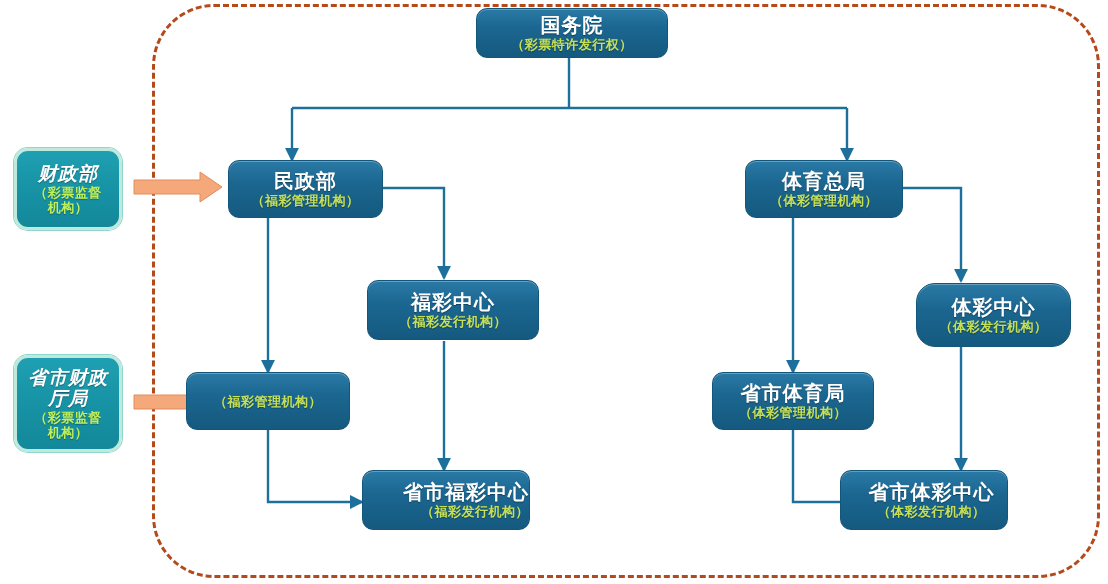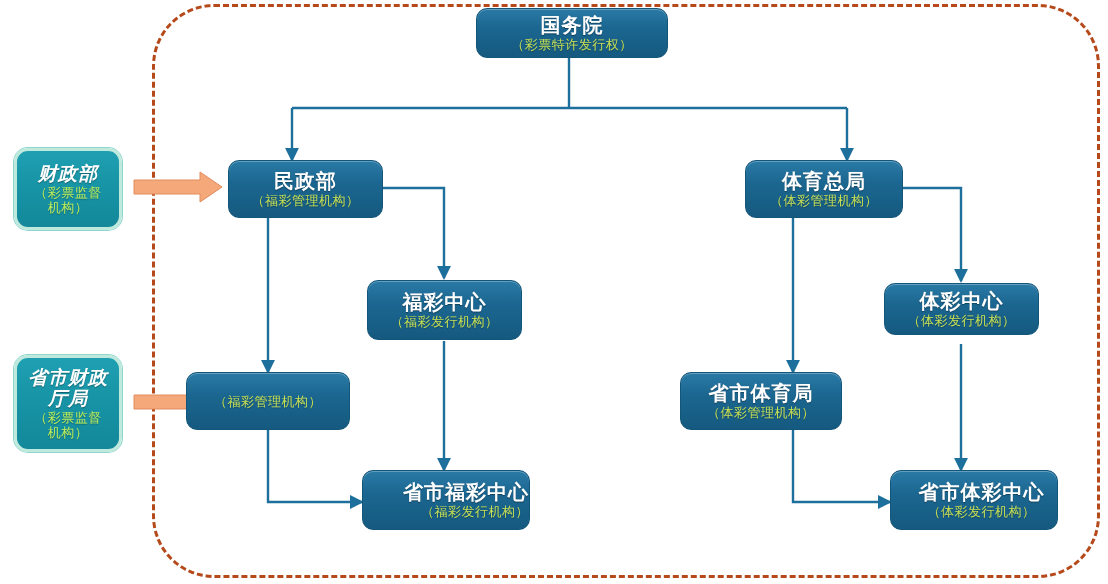--- a/index.html
+++ b/index.html
@@ -37,21 +37,21 @@
   }
   .node .t1{
     font-size:20px;
     font-weight:bold;
     letter-spacing:1px;
     text-shadow:0 1px 1px rgba(0,0,0,.35);
     white-space:nowrap;
   }
   .node .t2{
     font-size:13px;
-    font-weight:normal;
+    font-weight:bold;
     color:#c6e056;
     letter-spacing:.5px;
     margin-top:2px;
     text-shadow:0 1px 1px rgba(0,0,0,.3);
   }
   .node.blue{
     background:linear-gradient(180deg,#2a7aa6 0%,#1b6791 38%,#15597f 100%);
     border:1px solid #14557a;
     box-shadow:inset 0 1px 0 rgba(255,255,255,.28);
   }
@@ -120,45 +120,45 @@
   <div class="node blue" style="left:228px;top:160px;width:155px;height:58px;">
     <div class="t1">民政部</div>
     <div class="t2">（福彩管理机构）</div>
   </div>
 
   <div class="node blue" style="left:745px;top:160px;width:158px;height:58px;">
     <div class="t1">体育总局</div>
     <div class="t2">（体彩管理机构）</div>
   </div>
 
-  <div class="node blue" style="left:367px;top:280px;width:155px;height:60px;">
+  <div class="node blue" style="left:367px;top:280px;width:172px;height:60px;">
     <div class="t1">福彩中心</div>
     <div class="t2">（福彩发行机构）</div>
   </div>
 
-  <div class="node blue" style="left:884px;top:283px;width:155px;height:52px;">
+  <div class="node blue" style="left:916px;top:283px;width:155px;height:64px;border-radius:19px;">
     <div class="t1">体彩中心</div>
     <div class="t2">（体彩发行机构）</div>
   </div>
 
   <div class="node blue" style="left:186px;top:372px;width:164px;height:58px;">
     <div class="t2">（福彩管理机构）</div>
   </div>
 
-  <div class="node blue" style="left:680px;top:372px;width:162px;height:58px;">
+  <div class="node blue" style="left:712px;top:372px;width:162px;height:58px;">
     <div class="t1">省市体育局</div>
     <div class="t2">（体彩管理机构）</div>
   </div>
 
   <div class="node blue" style="left:362px;top:470px;width:168px;height:60px;align-items:flex-end;">
     <div class="t1">省市福彩中心</div>
     <div class="t2">（福彩发行机构）</div>
   </div>
 
-  <div class="node blue" style="left:890px;top:470px;width:168px;height:60px;padding-left:15px;">
+  <div class="node blue" style="left:840px;top:470px;width:168px;height:60px;padding-left:15px;">
     <div class="t1">省市体彩中心</div>
     <div class="t2">（体彩发行机构）</div>
   </div>
 
   <div class="node teal" style="left:14px;top:148px;width:108px;height:82px;">
     <div class="t1">财政部</div>
     <div class="t2">（彩票监督</div>
     <div class="t2" style="margin-top:0;">机构）</div>
   </div>
 

